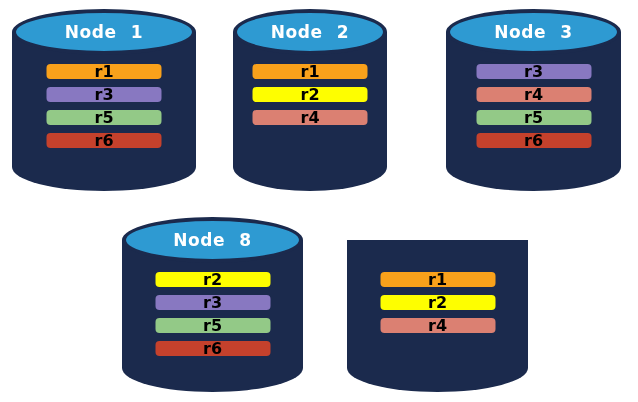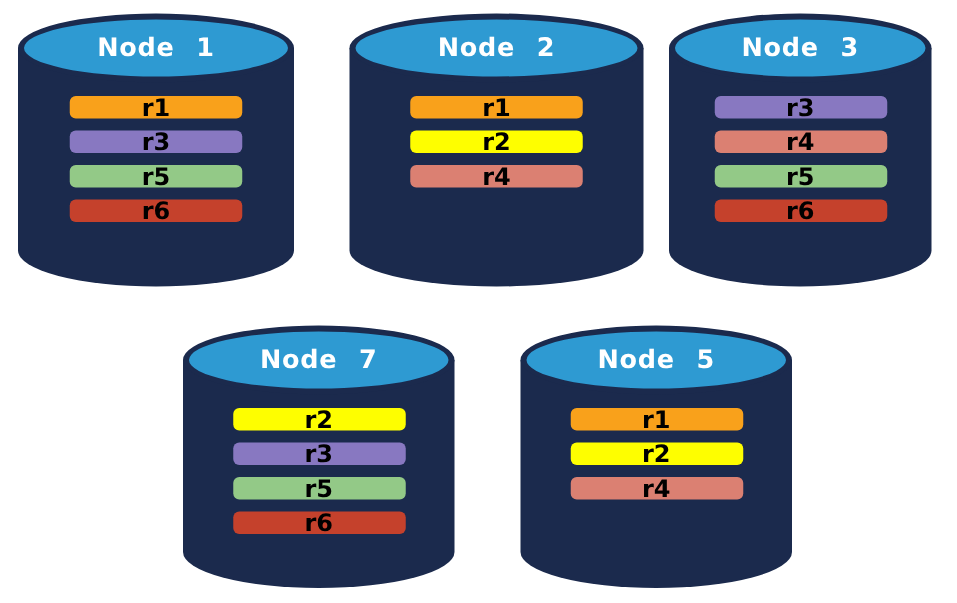--- a/index.html
+++ b/index.html
@@ -56,21 +56,21 @@
     display: flex;
     align-items: center;
     justify-content: center;
     font-size: 16px;
     font-weight: bold;
     color: #000000;
     line-height: 1;
   }
   
   .n1 { left: 12px;  top: 9px;   width: 184px; height: 182px; text-align: center; }
-  .n2 { left: 233px; top: 9px;   width: 196px; height: 182px; }
+  .n2 { left: 233px; top: 9px;   width: 154px; height: 182px; }
   .n3 { left: 446px; top: 9px;   width: 175px; height: 182px; text-align: center; }
   .n4 { left: 122px; top: 217px; width: 181px; height: 175px; }
   .n5 { left: 347px; top: 217px; width: 181px; height: 175px; }
 </style>
 </head>
 <body>
 
 <div class="canvas">
 
   <div class="node n1">
@@ -107,35 +107,32 @@
       <div class="bar" style="background: rgb(136, 120, 193);">r3</div>
       <div class="bar" style="background: rgb(219, 128, 114);">r4</div>
       <div class="bar" style="background: rgb(147, 201, 135);">r5</div>
       <div class="bar" style="background: rgb(197, 65, 44);">r6</div>
     </div>
   </div>
 
   <div class="node n4">
     <div class="cyl-body" style="background: rgb(27, 42, 77);"></div>
     <div class="cyl-top" style="background: rgb(46, 154, 210); border-color: rgb(27, 42, 77);">
-      <span class="node-title">Node 7</span>
+      <span class="node-title">Node 8</span>
     </div>
     <div class="bars">
       <div class="bar" style="background: rgb(254, 254, 0);">r2</div>
       <div class="bar" style="background: rgb(136, 120, 193);">r3</div>
       <div class="bar" style="background: rgb(147, 201, 135);">r5</div>
       <div class="bar" style="background: rgb(197, 65, 44);">r6</div>
     </div>
   </div>
 
   <div class="node n5">
     <div class="cyl-body" style="background: rgb(27, 42, 77);"></div>
-    <div class="cyl-top" style="background: rgb(46, 154, 210); border-color: rgb(27, 42, 77);">
-      <span class="node-title">Node 5</span>
-    </div>
     <div class="bars">
       <div class="bar" style="background: rgb(249, 161, 27);">r1</div>
       <div class="bar" style="background: rgb(254, 254, 0);">r2</div>
       <div class="bar" style="background: rgb(219, 128, 114);">r4</div>
     </div>
   </div>
 
 </div>
 
 </body></html>

